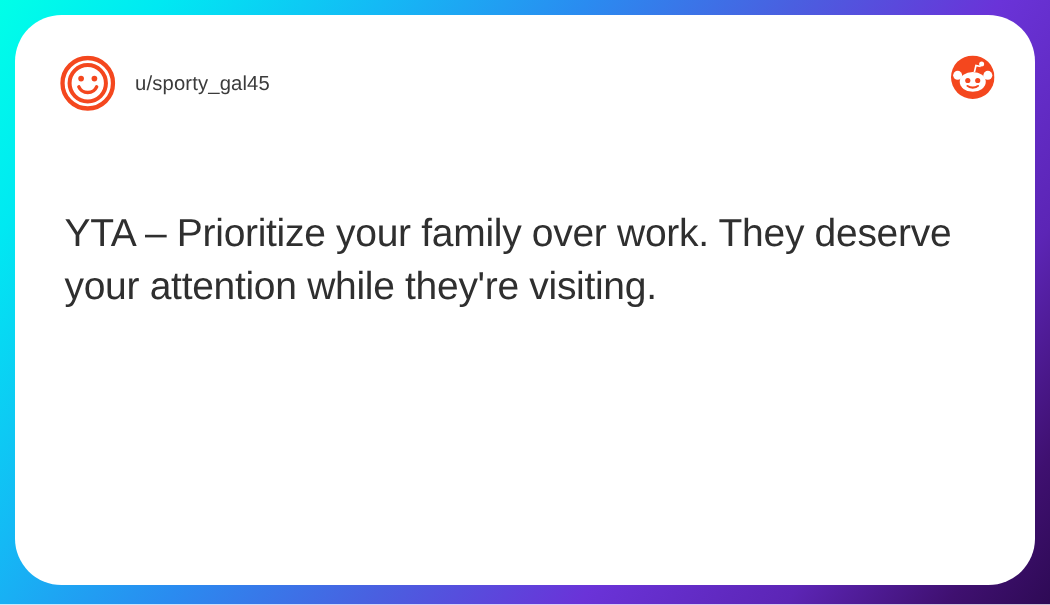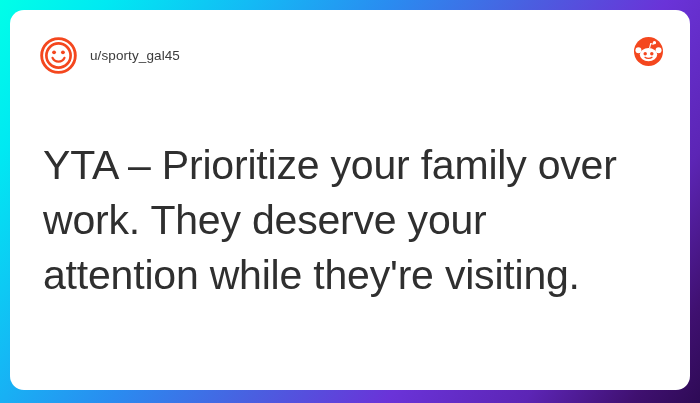--- a/index.html
+++ b/index.html
@@ -30,21 +30,21 @@
         #3f1070 93%,
         #2e0a55 100%);
     padding: 10px 10px 13px 10px;
   }
 
   #post-card {
     position: relative;
     width: 100%;
     height: 100%;
     background: #ffffff;
-    border-radius: 14px;
+    border-radius: 31px;
     box-sizing: border-box;
     padding: 22px 30px 0 30px;
     overflow: hidden;
   }
 
   
   .card-header {
     display: flex;
     align-items: center;
     height: 46px;
@@ -75,21 +75,21 @@
     display: block;
   }
 
   
   .card-body {
     margin-top: 60px;
     padding-left: 3px;
   }
 
   .post-text {
-    font-size: 41px;
+    font-size: 26px;
     line-height: 1.34;
     color: #2f2f2f;
     letter-spacing: -0.2px;
     font-weight: 400;
     max-width: 600px;
     font-family: "Liberation Sans", sans-serif;
     margin: 0;
   }
 </style>
 </head>

